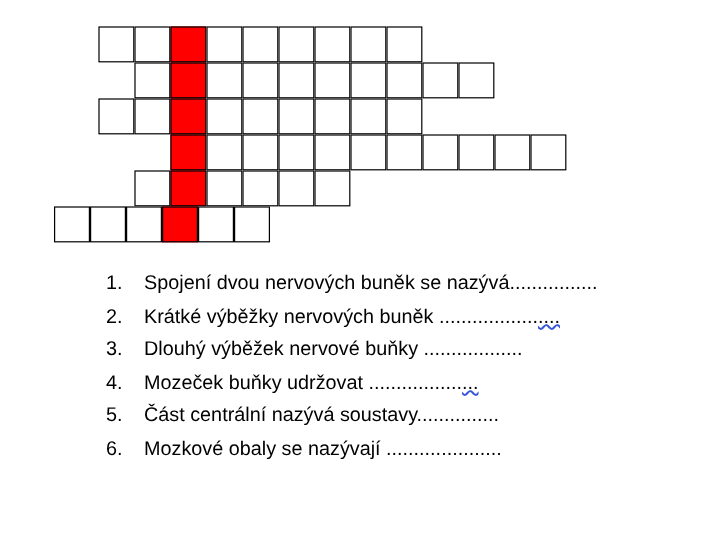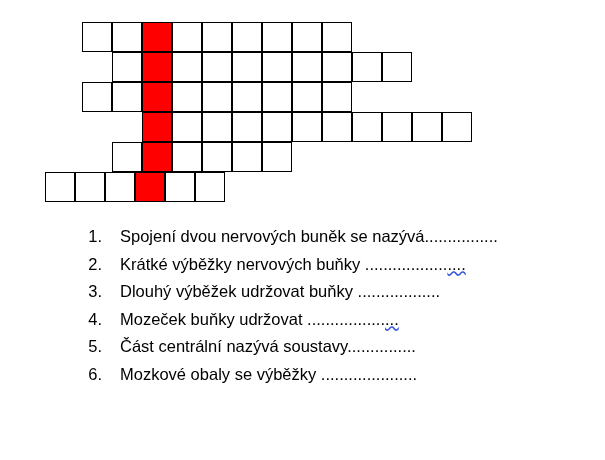--- a/index.html
+++ b/index.html
@@ -134,33 +134,33 @@
     </div>
   </div>
 
 <div id="questions">
     <div class="q-item">
       <span class="q-num">1.</span>
       <span class="q-text">Spojení dvou nervových buněk se nazývá................</span>
     </div>
     <div class="q-item">
       <span class="q-num">2.</span>
-      <span class="q-text">Krátké výběžky nervových buňky ..................</span>
+      <span class="q-text">Krátké výběžky nervových buněk ..................</span>
       <span class="q-text squiggle">....</span>
     </div>
     <div class="q-item">
       <span class="q-num">3.</span>
-      <span class="q-text">Dlouhý výběžek udržovat buňky ..................</span>
+      <span class="q-text">Dlouhý výběžek nervové buňky ..................</span>
     </div>
     <div class="q-item">
       <span class="q-num">4.</span>
       <span class="q-text">Mozeček buňky udržovat .................</span>
       <span class="q-text squiggle">...</span>
     </div>
     <div class="q-item">
       <span class="q-num">5.</span>
       <span class="q-text">Část centrální nazývá soustavy...............</span>
     </div>
     <div class="q-item">
       <span class="q-num">6.</span>
-      <span class="q-text">Mozkové obaly se výběžky .....................</span>
+      <span class="q-text">Mozkové obaly se nazývají .....................</span>
     </div>
   </div>
 
 </body></html>

